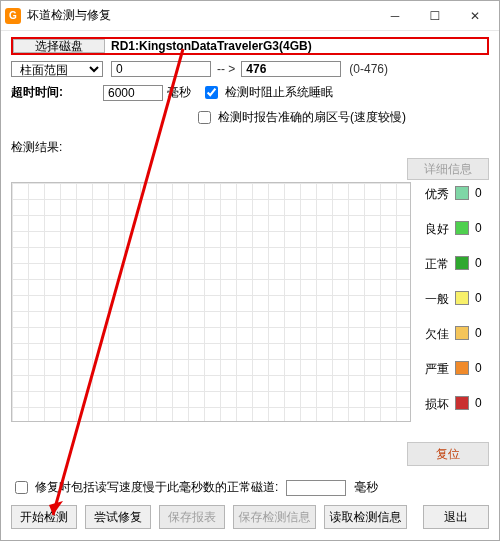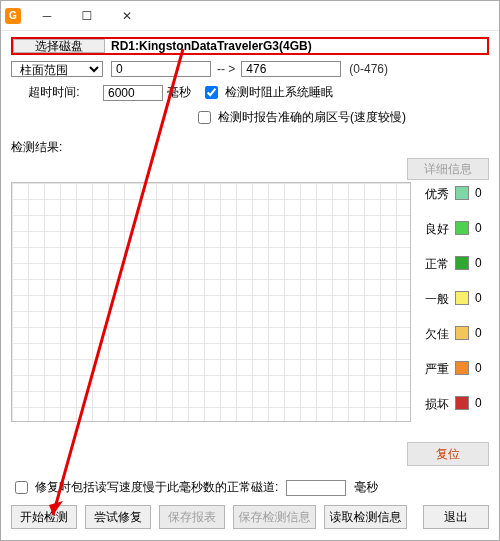--- a/index.html
+++ b/index.html
@@ -10,24 +10,24 @@
   .titlebar .title { flex: 1; }
   .winbtn { width: 40px; height: 30px; display: flex; align-items: center; justify-content: center; font-size: 12px; color: #333; cursor: pointer; }
   .content { flex: 1; padding: 6px 10px 8px 10px; font-size: 12px; display: flex; flex-direction: column; }
   .disk-row { display: flex; align-items: stretch; border: 2.5px solid #e30000; height: 18px; }
   .disk-row .btn { width: 92px; border: 1px solid #b5b5b5; background: #efefef; display: flex; align-items: center; justify-content: center; cursor: pointer; }
   .disk-row .disk-name { flex: 1; padding: 0 6px; display: flex; align-items: center; font-weight: bold; }
   .row { display: flex; align-items: center; margin-top: 6px; }
   select, input[type=text] { border: 1px solid #8a8a8a; height: 16px; padding: 0 4px; font-size: 12px; background: #fff; }
   .cyl-select { width: 92px; }
   .cyl-from { width: 100px; margin-left: 8px; }
-  .cyl-to { width: 100px; }
+  .cyl-to { width: 100px; font-weight: bold; }
   .arrow { margin: 0 6px; color: #333; }
   .cyl-range { margin-left: 8px; color: #333; }
-  .timeout-label { width: 92px; text-align: center; padding-right: 6px; }
+  .timeout-label { width: 92px; text-align: left; padding-right: 6px; font-weight: bold; }
   .timeout-input { width: 60px; }
   .ms { margin: 0 10px 0 4px; }
   .chk { display: flex; align-items: center; gap: 4px; }
   .chk input { width: 13px; height: 13px; }
   .accurate-row { margin-left: 100px; margin-top: 6px; display: flex; align-items: center; gap: 4px; justify-content: center; }
   .result-label { margin-top: 12px; }
   .result-head { display: flex; align-items: flex-start; margin-top: 2px; }
   .detail-btn { margin-left: auto; border: 1px solid #c8c8c8; background: #e9e9e9; color: #9e9e9e; width: 82px; height: 22px; display: flex; align-items: center; justify-content: center; }
   .grid-wrap { display: flex; margin-top: 2px; }
   .grid { width: 400px; height: 240px; border: 1px solid #c0c0c0; background: #fff; background-image: linear-gradient(#e6e6e6 1px, transparent 1px), linear-gradient(90deg, #e6e6e6 1px, transparent 1px); background-size: 16px 16px; }
@@ -44,20 +44,21 @@
   .fbtn.dis { color: #a0a0a0; background: #eaeaea; }
   .footer .spacer { flex: 1; }
   .annot { position: absolute; pointer-events: none; inset: 0; }
 </style>
 </head>
 <body>
 
 <div class="win">
   <div class="titlebar">
     <div class="logo">G</div>
+    <div class="title">坏道检测与修复</div>
     <div class="winbtn">─</div>
     <div class="winbtn">☐</div>
     <div class="winbtn">✕</div>
   </div>
 
   <div class="content">
     <div class="disk-row">
       <div class="btn">选择磁盘</div>
       <div class="disk-name">RD1:KingstonDataTravelerG3(4GB)</div>
     </div>

